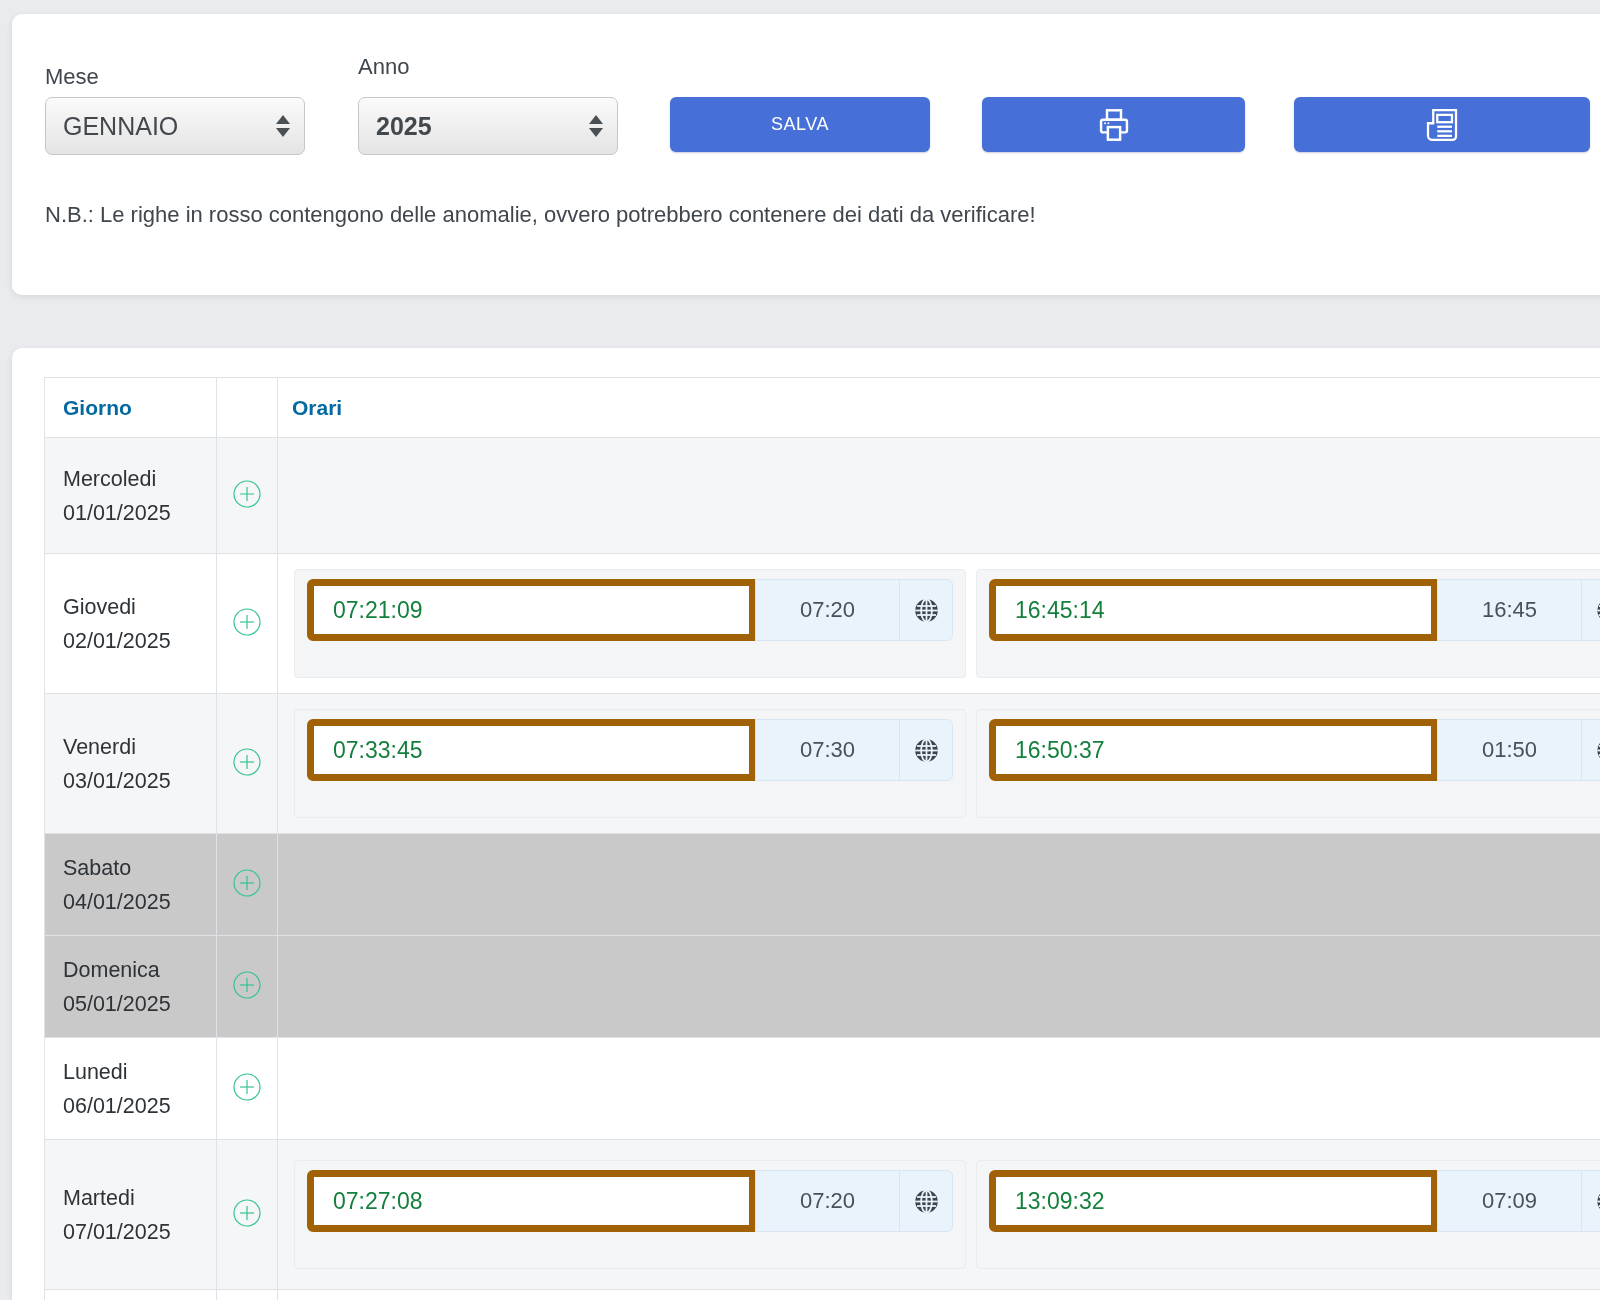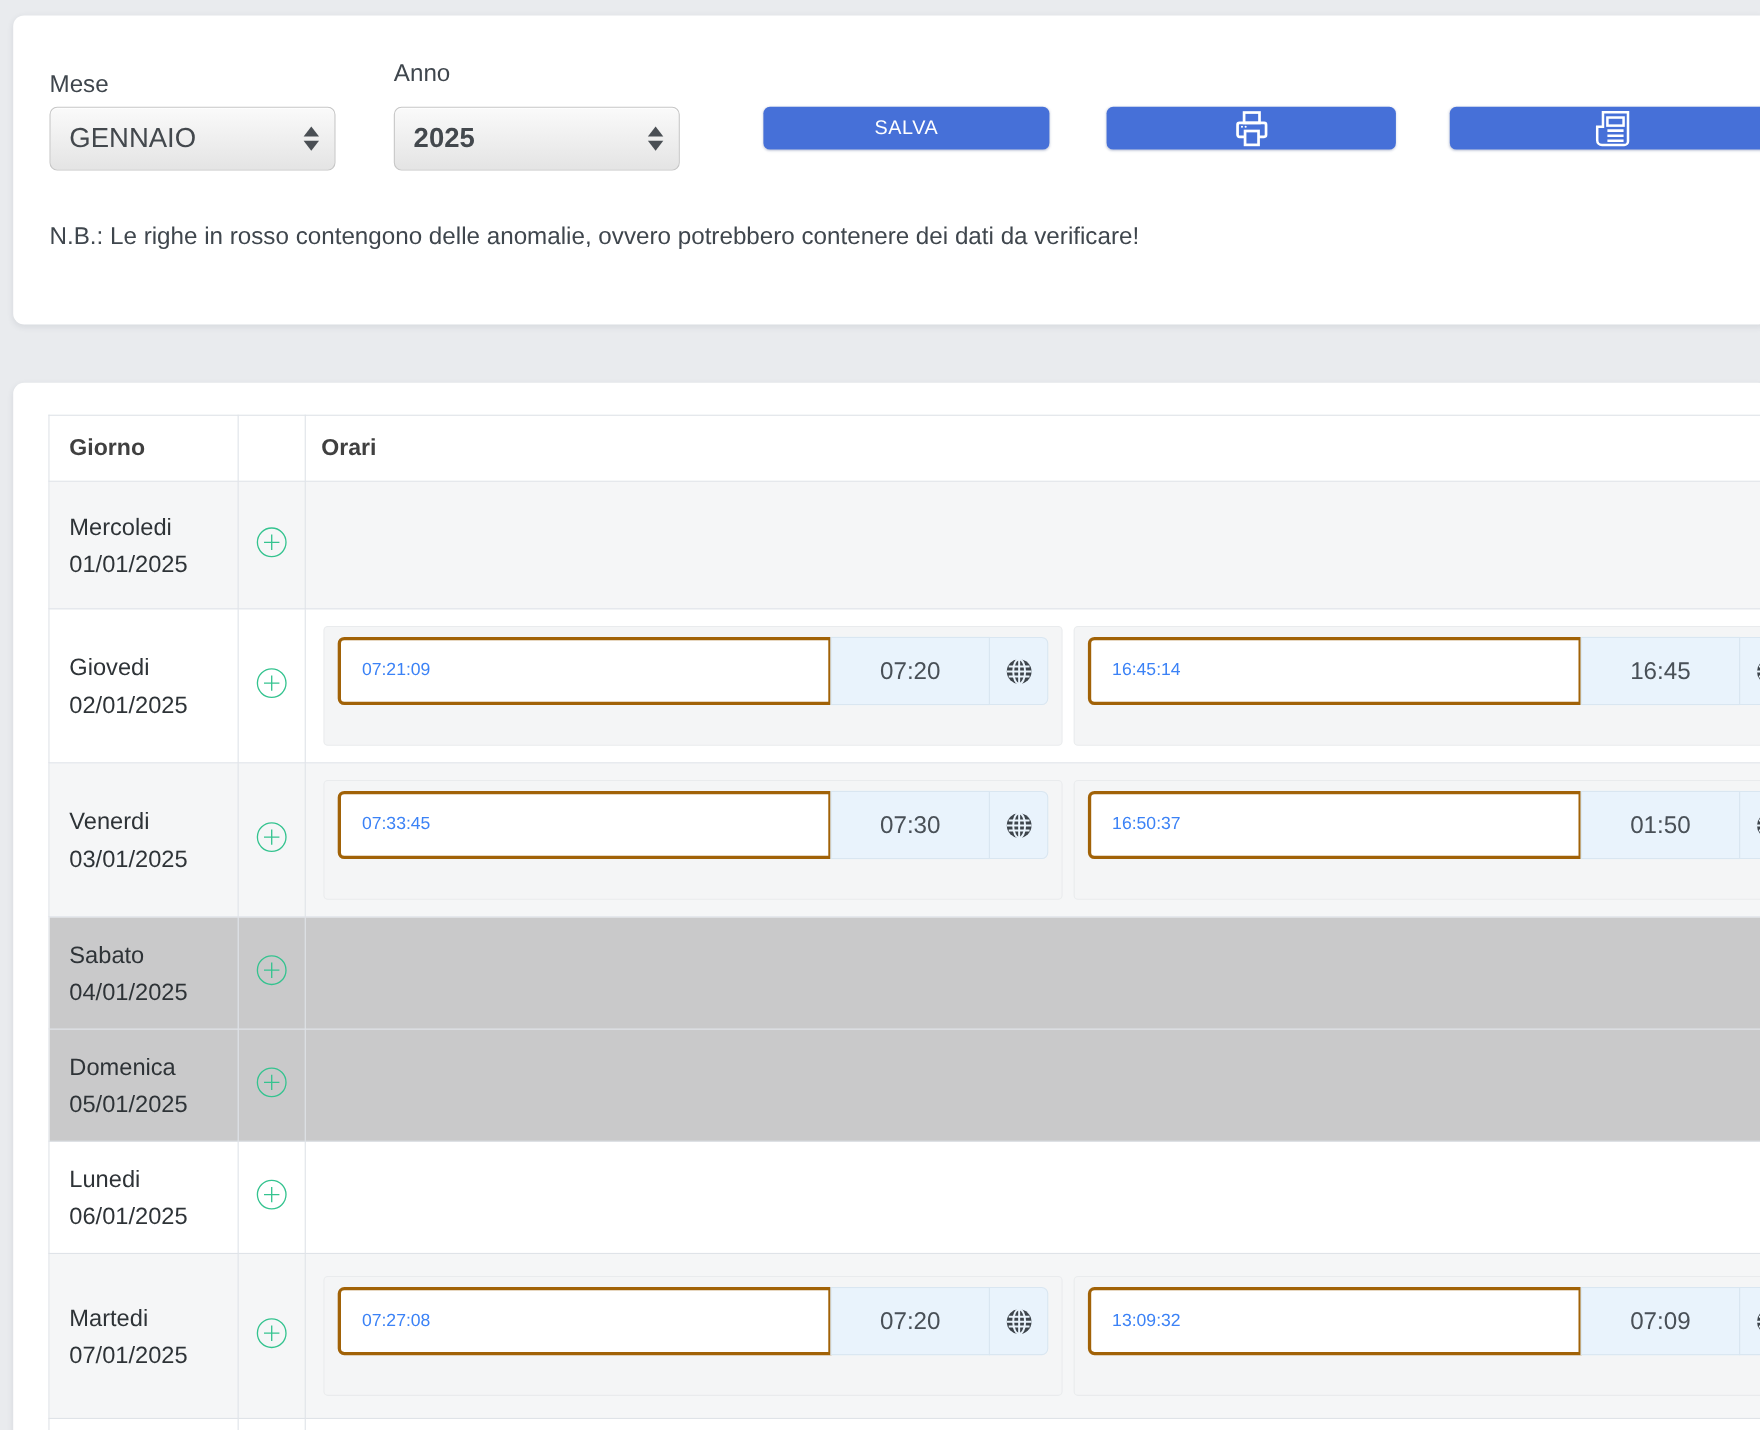--- a/index.html
+++ b/index.html
@@ -31,40 +31,39 @@
     box-shadow:inset 0 1px 0 rgba(255,255,255,.7);
   }
   .select-mese{left:33px;}
   .select-anno{left:346px;font-weight:bold;}
   .select-value{font-size:25px;color:#43484d;}
   .select-arrows{display:flex;flex-direction:column;gap:4px;align-items:center;}
   .tri-up{width:0;height:0;border-left:7px solid transparent;border-right:7px solid transparent;border-bottom:9px solid #4a4f54;}
   .tri-down{width:0;height:0;border-left:7px solid transparent;border-right:7px solid transparent;border-top:9px solid #4a4f54;}
 
   .btn{
-    position:absolute;top:83px;height:39px;border:none;border-radius:6px;
+    position:absolute;top:83px;height:55px;border:none;border-radius:6px;
     background:#4670d8;color:#ffffff;cursor:pointer;
     display:flex;align-items:center;justify-content:center;
     box-shadow:0 1px 2px rgba(40,60,120,.25);
-    margin-left:24px;
   }
   .btn-salva{left:658px;width:260px;font-size:18px;letter-spacing:.5px;font-family:"Liberation Sans",sans-serif;}
   .btn-print{left:970px;width:263px;}
   .btn-news{left:1282px;width:296px;}
   .note{
     position:absolute;left:33px;top:188px;font-size:22px;color:#3f464d;
   }
 
   
   .table-wrap{padding:29px 0 0 32px;}
   table{border-collapse:collapse;table-layout:fixed;width:1612px;}
   col.c-day{width:172px;} col.c-plus{width:61px;} col.c-orari{width:1379px;}
   th,td{border:1px solid #dfe3e8;padding:0;vertical-align:middle;}
   thead tr{height:60px;}
-  th{font-size:21px;color:#404040;text-align:left;font-weight:bold;background:#fff;}
+  th{font-size:21px;color:#0369a1;text-align:left;font-weight:bold;background:#fff;}
   th.th-giorno{padding-left:18px;}
   th.th-orari{padding-left:14px;}
 
   tbody tr{height:102px;background:#ffffff;}
   tbody tr:nth-child(odd){background:#f5f6f7;}
   tbody tr:nth-child(1){height:116px;}
   tbody tr.has-entries{height:140px;}
   tbody tr:nth-child(7){height:150px;}
   tbody tr:nth-child(8){height:100px;}
   tbody tr.weekend{background:#c9c9ca;}
@@ -77,22 +76,22 @@
   td.orari-cell{padding-left:16px;}
   .entries{display:flex;gap:10px;align-items:center;}
   .entry-panel{
     box-sizing:border-box;width:672px;flex:0 0 672px;
     background:#f4f5f6;border:1px solid #e9ebed;border-radius:4px;
     padding:9px 12px 36px 12px;
   }
   .input-group{display:flex;height:62px;}
   .time-input{
     box-sizing:border-box;flex:1 1 auto;min-width:0;height:62px;
-    border:3px solid #a16207;border-radius:6px 0 0 6px;
-    padding:0 10px 0 19px;font-size:16px;color:#3b82f6;
+    border:7px solid #a16207;border-radius:6px 0 0 6px;
+    padding:0 10px 0 19px;font-size:23px;color:#15803d;
     font-family:"Liberation Sans",sans-serif;background:#ffffff;outline:none;
   }
   .addon{
     box-sizing:border-box;height:62px;display:flex;align-items:center;justify-content:center;
     background:#e9f3fc;border:1px solid #d9e6f1;margin-left:-1px;
   }
   .addon-rounded{flex:0 0 145px;font-size:22px;color:#495057;}
   .addon-globe{flex:0 0 54px;border-radius:0 6px 6px 0;cursor:pointer;}
 </style>
 </head>

